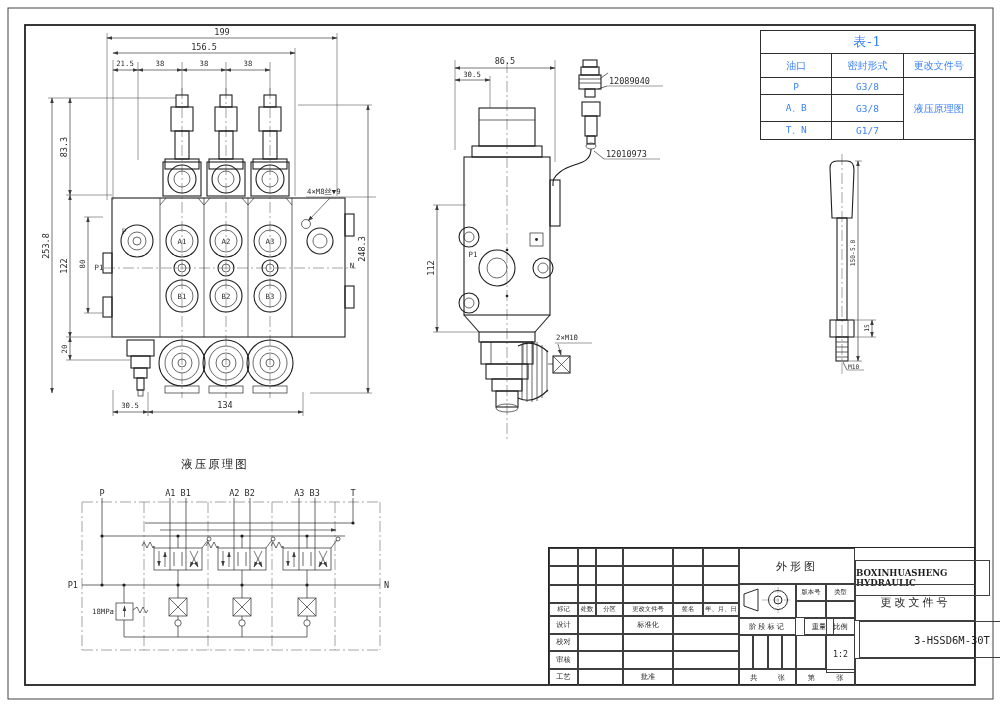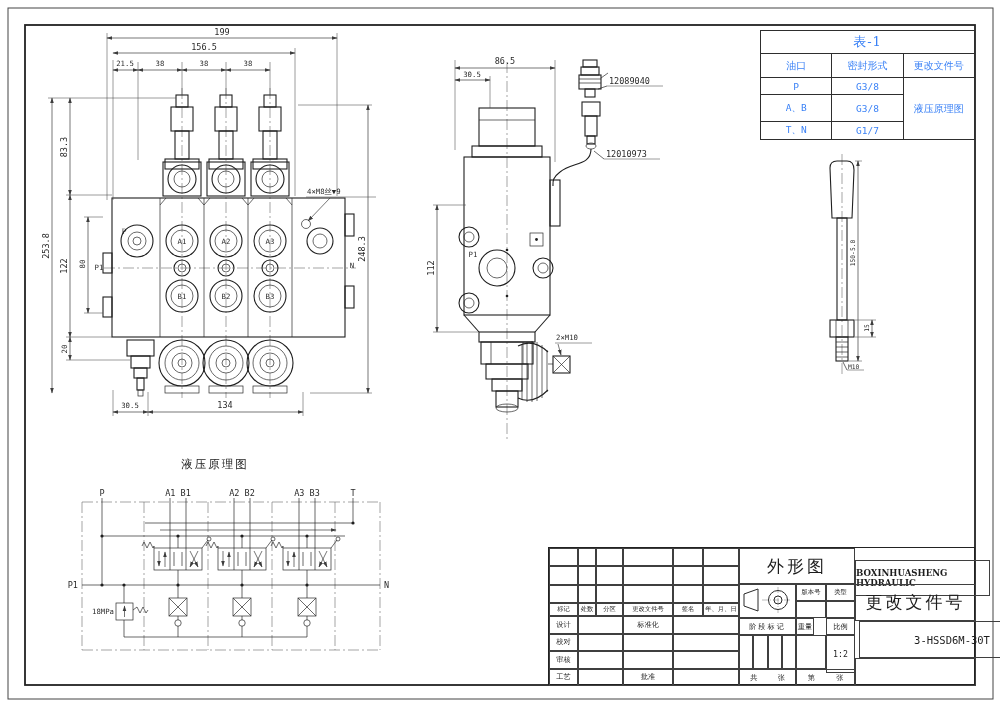--- a/index.html
+++ b/index.html
@@ -30,21 +30,21 @@
   .tb{position:absolute;left:548px;top:547px;width:427px;height:138px;border:1.4px solid #222;
       box-sizing:border-box;background:#fff;}
   .c{position:absolute;border:0.7px solid #3f3f3f;box-sizing:border-box;display:flex;
      align-items:center;justify-content:center;overflow:hidden;
      font-family:"DejaVu Serif","Liberation Serif",serif;color:#1d1d1d;}
   .g{display:grid;position:absolute;box-sizing:border-box;}
   .g > i{border:0.7px solid #3f3f3f;box-sizing:border-box;display:flex;align-items:center;
          justify-content:center;font-style:normal;overflow:hidden;
          font-family:"DejaVu Serif","Liberation Serif",serif;color:#1d1d1d;}
   .f6{font-size:6.3px;} .f7{font-size:7.2px;} .f8{font-size:8.2px;}
-  .f10{font-size:10.5px;} .f11{font-size:17px;letter-spacing:3px;}
+  .f10{font-size:10.5px;} .f11{font-size:11px;letter-spacing:3px;}
   .mono{font-family:"DejaVu Sans Mono","Liberation Mono",monospace;letter-spacing:0;}
   .co{font-size:8.6px;font-weight:bold;letter-spacing:0;}
   .sheet{justify-content:space-around;}
 </style>
 </head>
 <body>
 
 <div class="page">
 
 <svg width="1000" height="707" viewBox="0 0 1000 707">
@@ -550,21 +550,21 @@
       <line x1="38" y1="2" x2="38" y2="28" stroke="#777" stroke-width="0.5" stroke-dasharray="6 2 1 2"></line>
       <circle cx="38" cy="15" r="9.5" fill="none" stroke="#2a2a2a" stroke-width="1"></circle>
       <circle cx="38" cy="15" r="4" fill="none" stroke="#2a2a2a" stroke-width="1"></circle>
     </svg>
   </div>
   <div class="c f6" style="left:247px;top:36px;width:30px;height:17px;">版本号</div>
   <div class="c f6" style="left:277px;top:36px;width:29px;height:17px;">类型</div>
   <div class="c" style="left:247px;top:53px;width:30px;height:17px;"></div>
   <div class="c" style="left:277px;top:53px;width:29px;height:17px;"></div>
   <div class="c f7" style="left:190px;top:70px;width:57px;height:17px;letter-spacing:2px;">阶段标记</div>
-  <div class="c f7" style="left:247px;top:70px;width:18px;height:17px;">重量</div>
+  <div class="c f7" style="left:255px;top:70px;width:30px;height:17px;">重量</div>
   <div class="c f7" style="left:277px;top:70px;width:29px;height:17px;">比例</div>
   <div class="g" style="left:190px;top:87px;width:57px;height:34px;grid-template-columns:1fr 1fr 1fr 1fr;">
     <i></i>
         <i></i>
         <i></i>
         <i></i>
   </div>
   <div class="c" style="left:247px;top:87px;width:30px;height:34px;"></div>
   <div class="c f8 mono" style="left:277px;top:87px;width:29px;height:38px;">1:2</div>
   <div class="c f7 sheet" style="left:190px;top:121px;width:57px;height:17px;">

